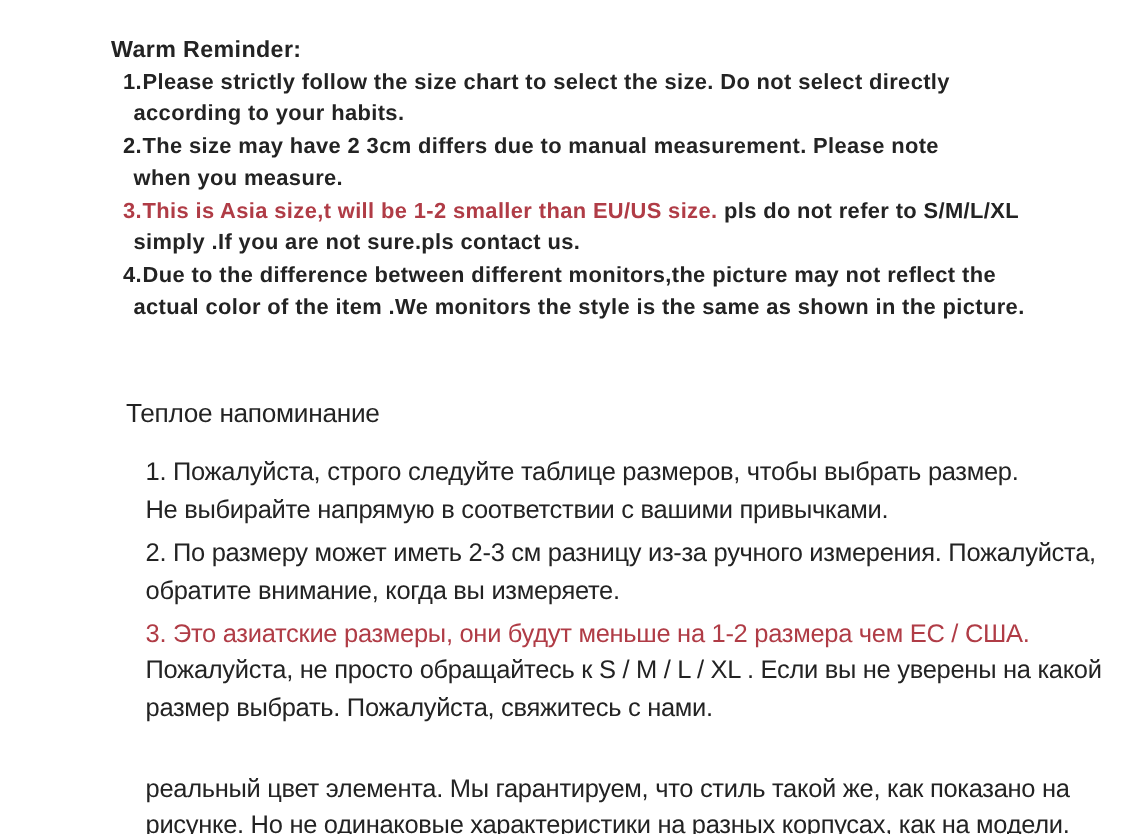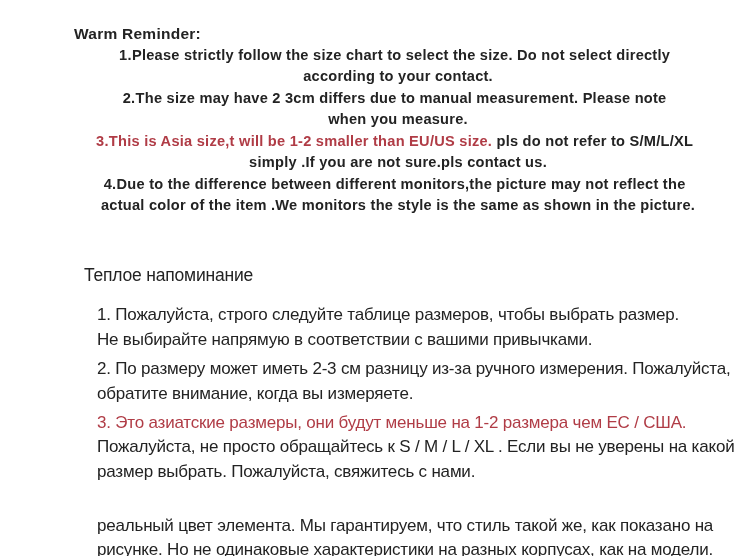--- a/index.html
+++ b/index.html
@@ -32,21 +32,21 @@
     font-size: 14.6px;
     line-height: 21.5px;
     font-weight: 600;
     letter-spacing: 0.25px;
   }
   .en-title {
     margin: 0;
     font-size: 15.5px;
     font-weight: 600;
   }
-  .en-items { margin-left: 20px; text-align: center; }
+  .en-items { margin-left: 8px; }
   .line { white-space: nowrap; }
   .en-num { display: inline-block; width: 13px; }
   .en-wrap { padding-left: 7px; }
   .red { color: var(--accent-red); }
 
   
   .ru-section {
     position: absolute;
     left: 68px;
     top: 247px;
@@ -68,21 +68,21 @@
 <body>
 
 <div class="page">
 
   <section class="en-section">
     <h1 class="en-title">Warm Reminder:</h1>
     <div class="en-items">
 
       <div class="en-item">
         <div class="line"><span class="en-num">1.</span><span>Please strictly follow the size chart to select the size. Do not select directly</span></div>
-        <div class="line en-wrap">according to your contact.</div>
+        <div class="line en-wrap">according to your habits.</div>
       </div>
 
       <div class="en-item">
         <div class="line"><span class="en-num">2.</span><span>The size may have 2 3cm differs due to manual measurement. Please note</span></div>
         <div class="line en-wrap">when you measure.</div>
       </div>
 
       <div class="en-item">
         <div class="line"><span class="en-num red">3.</span><span class="red">This is Asia size,t will be 1-2 smaller than EU/US size.</span><span> pls do not refer to S/M/L/XL</span></div>
         <div class="line en-wrap">simply .If you are not sure.pls contact us.</div>

